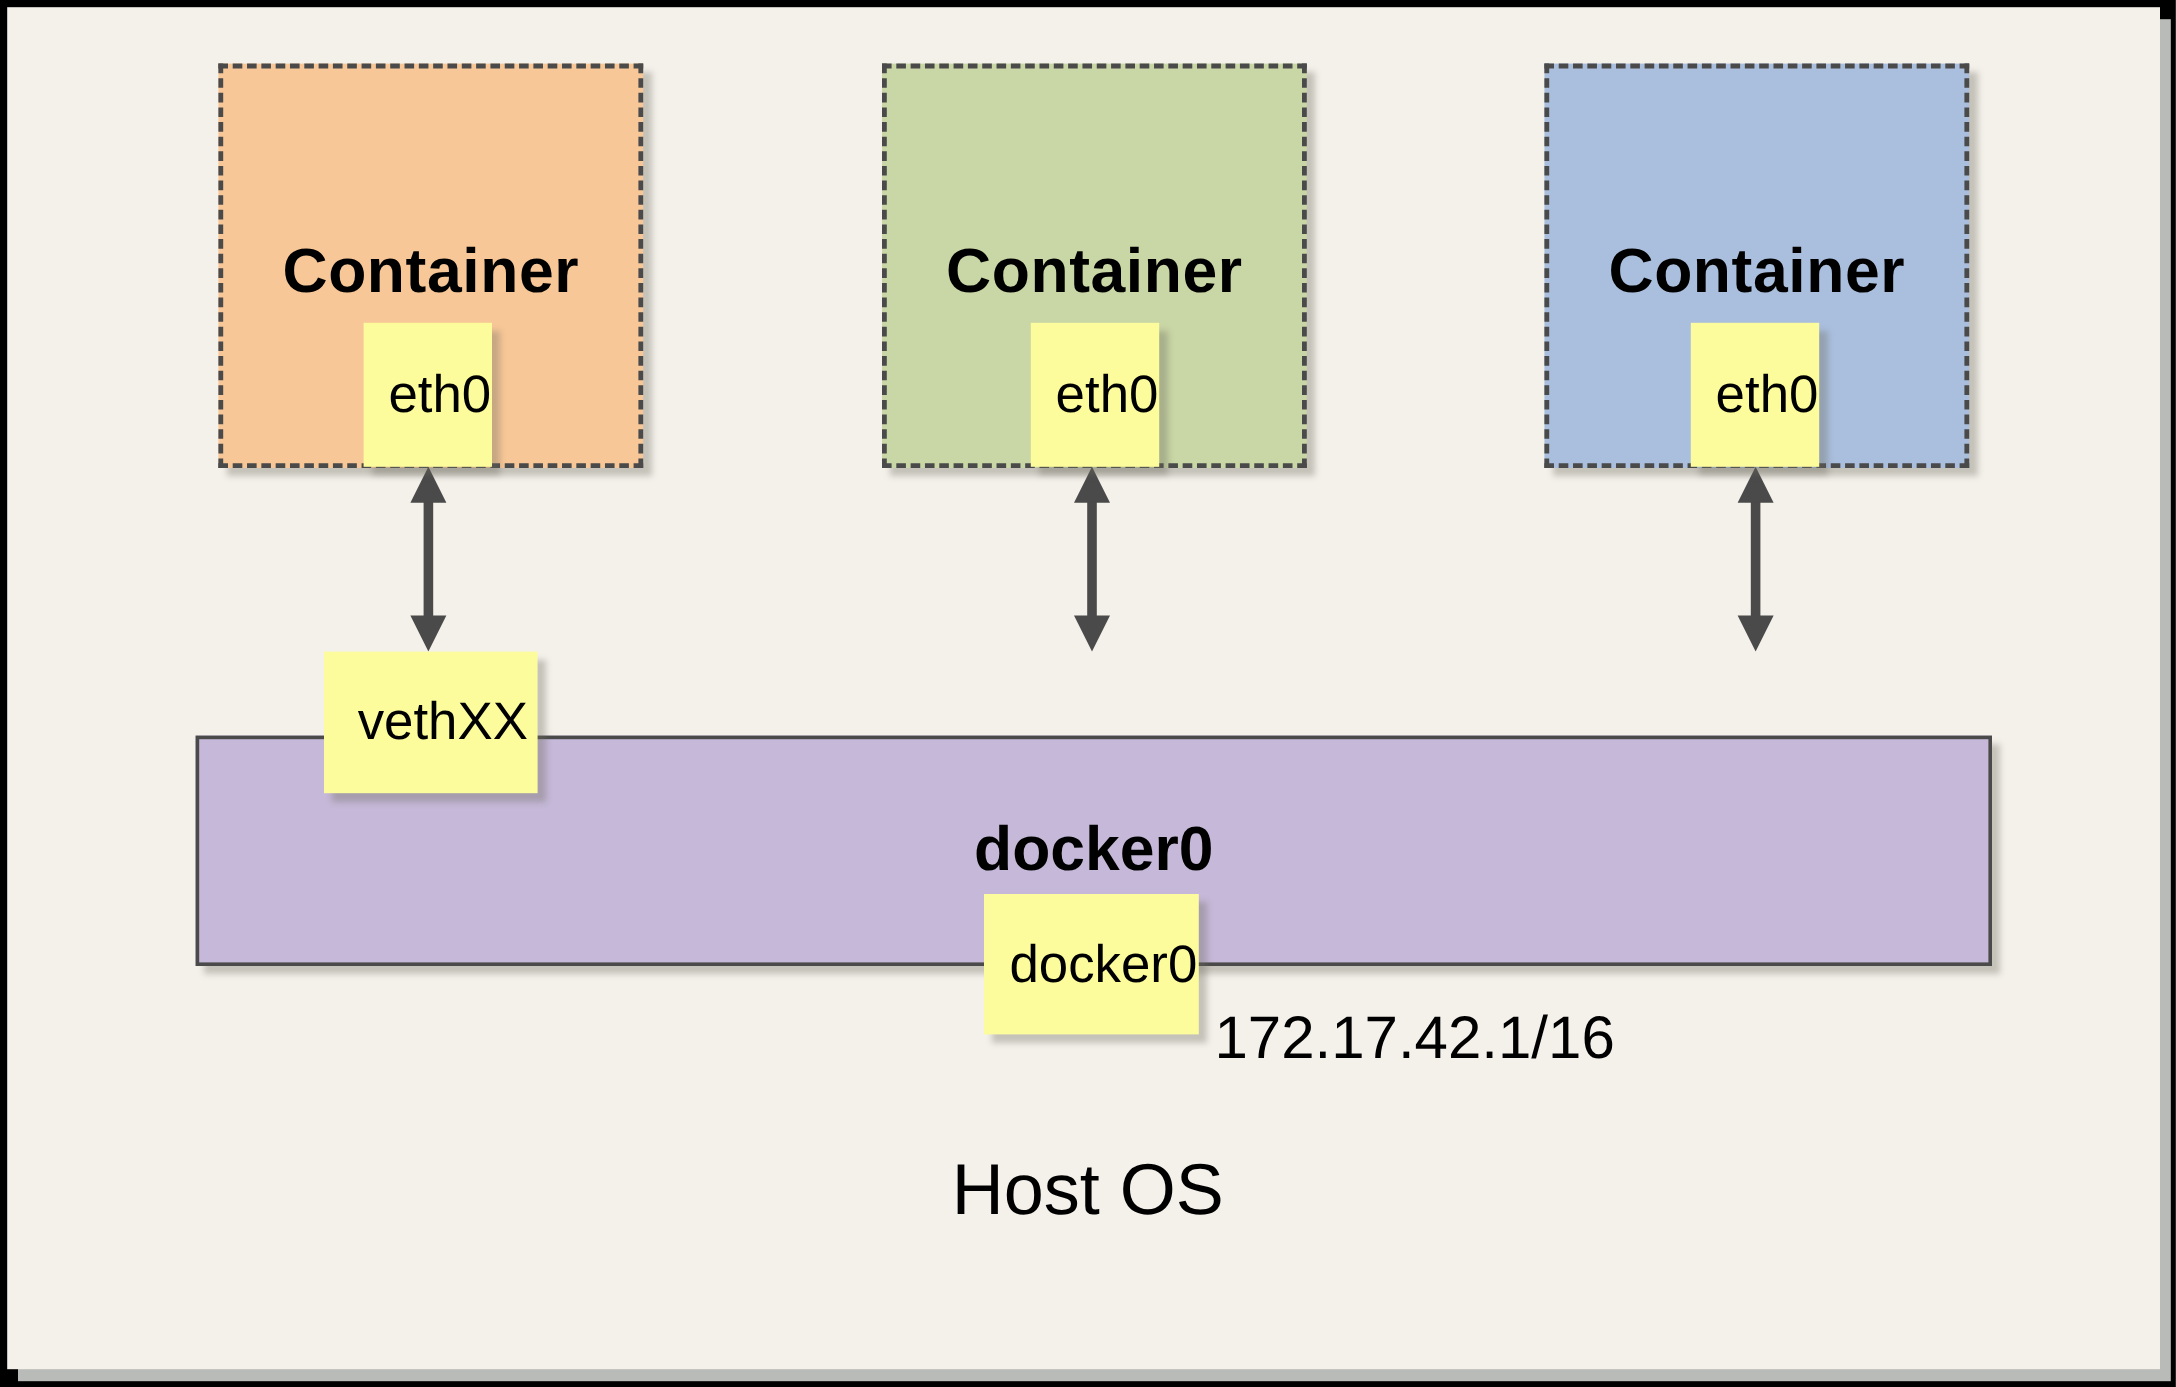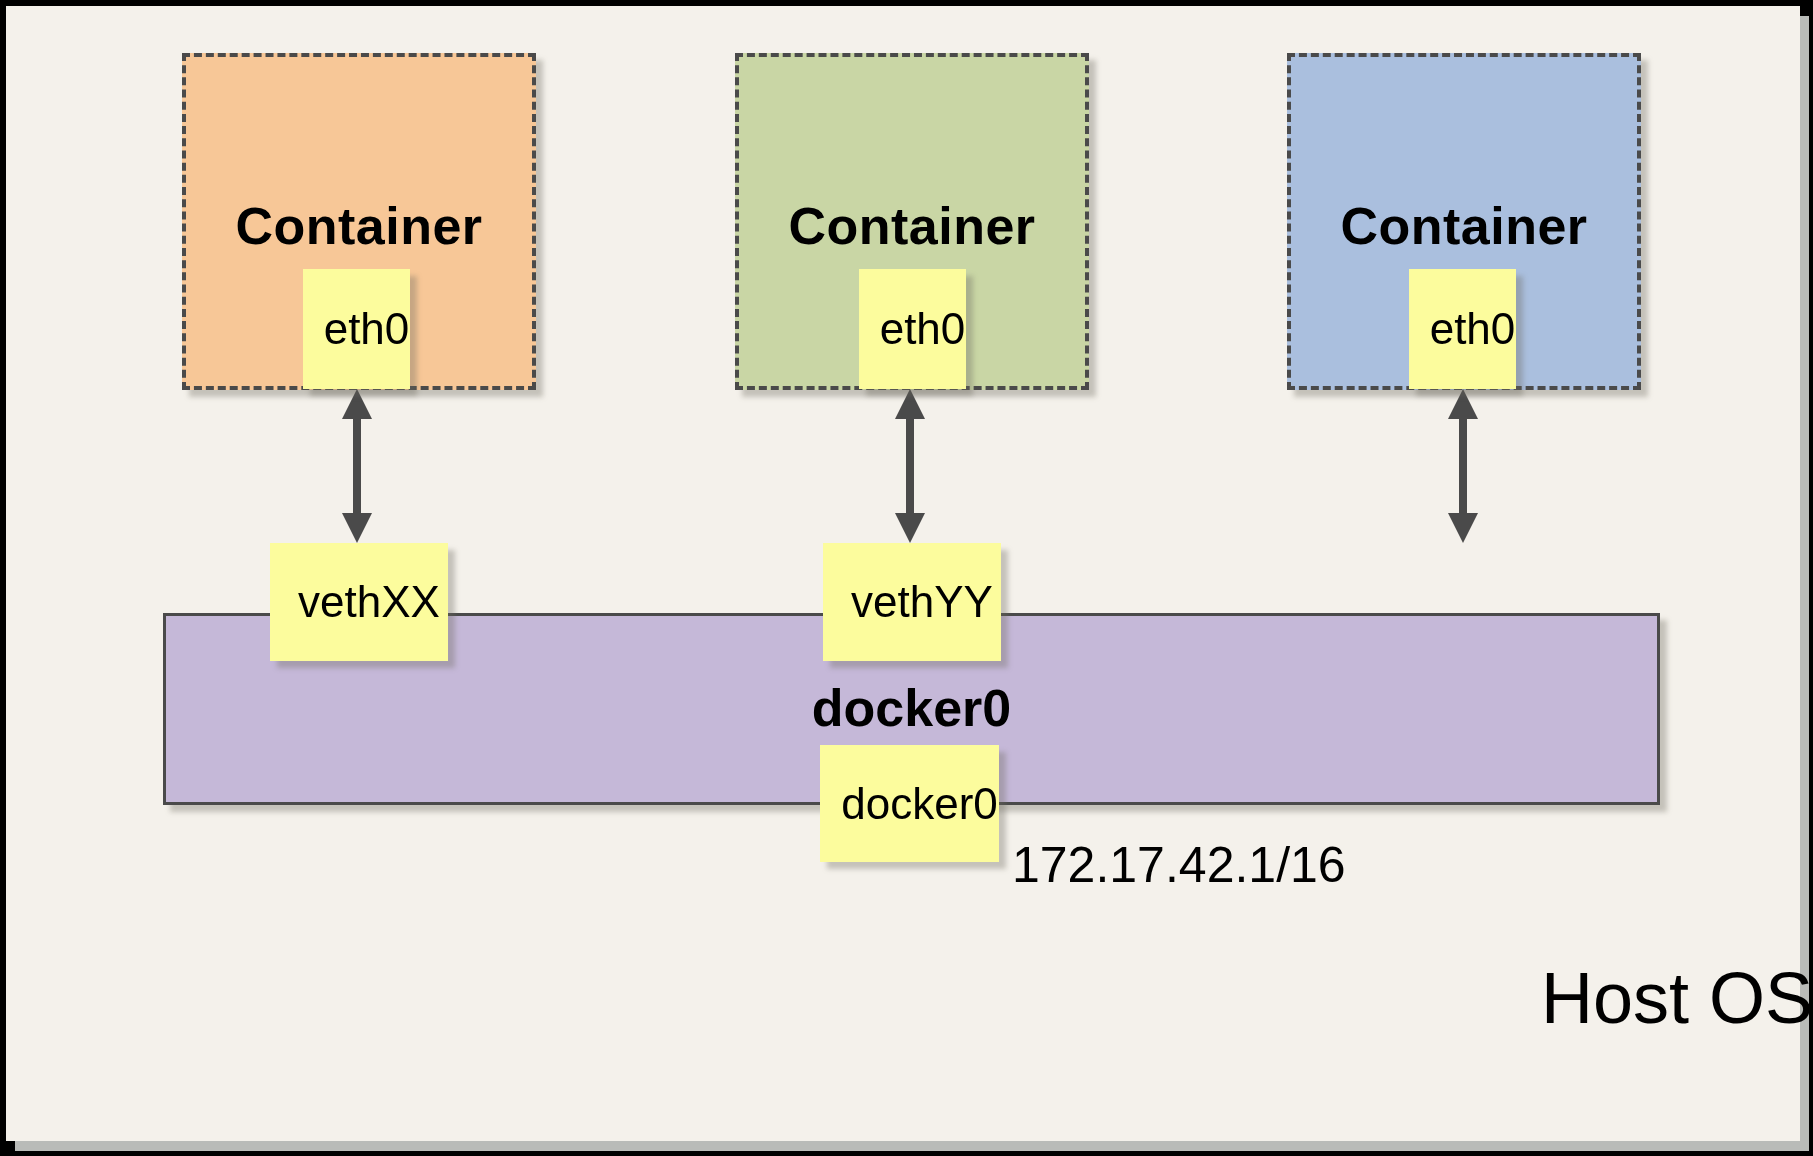--- a/index.html
+++ b/index.html
@@ -57,21 +57,21 @@
     position: absolute; left: 0; top: 62px; width: 100%;
     text-align: center; font-size: 52px; font-weight: bold;
   }
 
   .ip-label {
     position: absolute; left: 1012px; top: 836px;
     font-size: 50px; z-index: 5;
   }
   .host-label {
     position: absolute; left: 0; top: 962px; width: 100%;
-    text-align: right; font-size: 72px; line-height: 1;
+    text-align: center; font-size: 60px; line-height: 1;
     z-index: 1;
   }
 </style>
 </head>
 <body>
 
 <div id="root">
   <div class="canvas" style="background-color: rgb(244, 241, 235);"></div>
 
   <div class="stage">
@@ -114,23 +114,20 @@
       <polygon points="17,155 2,125 32,125" fill="#4A4A4A"></polygon>
     </svg>
 
     <div class="bridge-bar" style="background-color: rgb(197, 184, 216);">
       <div class="bridge-label">docker0</div>
     </div>
 
     <div class="node veth-node" style="left:270px;">
       <span>vethXX</span>
     </div>
-    <div class="node veth-node" style="left:823px;">
-      <span>vethYY</span>
-    </div>
 
     <div class="node docker-node">
       <span>docker0</span>
     </div>
 
     <div class="ip-label">172.17.42.1/16</div>
 
     <div class="host-label">Host OS</div>
   </div>
 </div>

